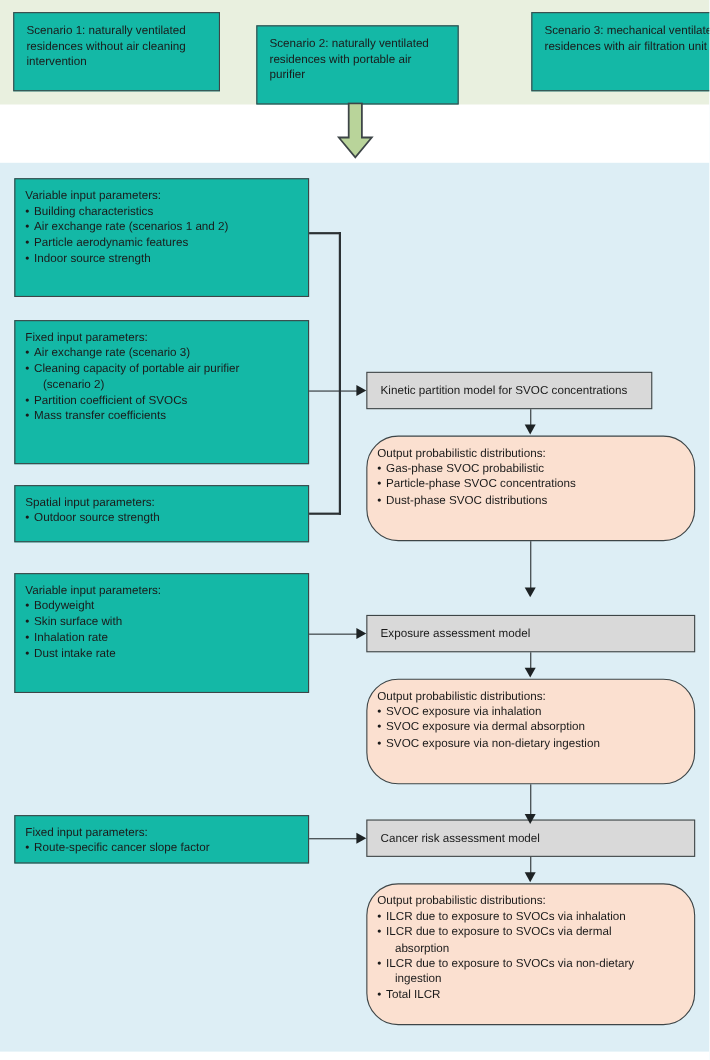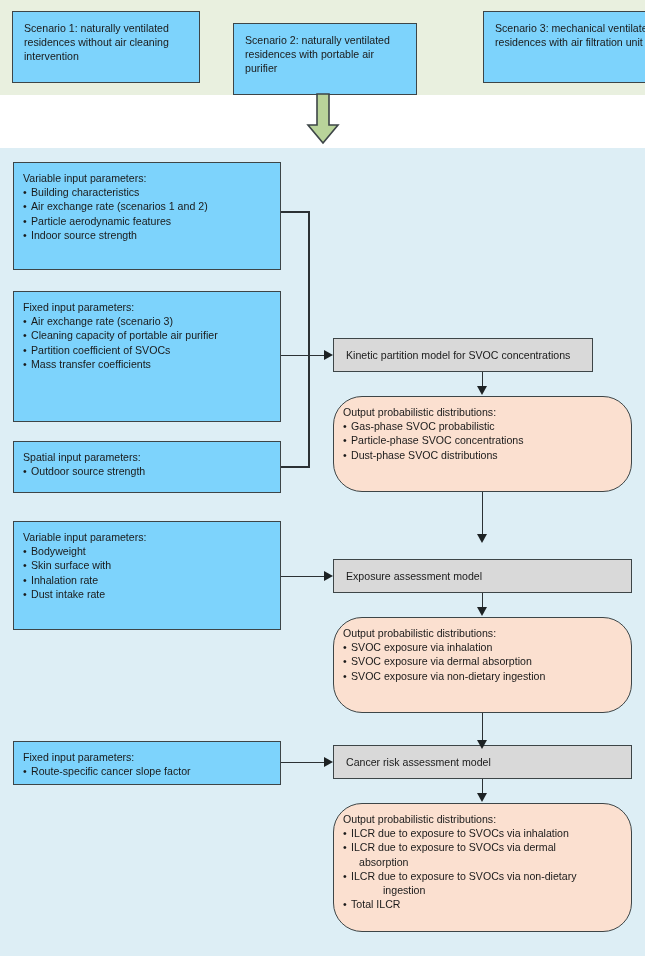--- a/index.html
+++ b/index.html
@@ -32,21 +32,21 @@
     top: 148px;
     height: 808px;
     background: #ddeef5;
   }
 
   
   .box {
     position: absolute;
     box-sizing: border-box;
     border: 1.6px solid #3d4547;
-    background: #7dd3fc;
+    background: #14b8a6;
     font-size: 10.6px;
     line-height: 14.2px;
     color: #1a1a1a;
     padding: 8px 9px 6px 9px;
   }
   .box-scenario {
     padding: 9px 10px 8px 11px;
   }
   .box-grey {
     background: #d9d9d9;
@@ -150,20 +150,21 @@
       <li>Indoor source strength</li>
     </ul>
   </div>
 
   <div class="box" style="left:13px; top:291px; width:268px; height:131px;">
     <span class="box-title">Fixed input parameters:</span>
     <ul class="bullets">
       <li>Air exchange rate (scenario 3)</li>
       <li>
         <span>Cleaning capacity of portable air purifier</span>
+        <span class="ind" style="display:block;">(scenario 2)</span>
       </li>
       <li>Partition coefficient of SVOCs</li>
       <li>Mass transfer coefficients</li>
     </ul>
   </div>
 
   <div class="box" style="left:13px; top:441px; width:268px; height:52px;">
     <span class="box-title">Spatial input parameters:</span>
     <ul class="bullets">
       <li>Outdoor source strength</li>
@@ -220,21 +221,21 @@
   <div class="box box-orange" style="left:333px; top:803px; width:299px; height:129px;">
     <span class="box-title">Output probabilistic distributions:</span>
     <ul class="bullets">
       <li>ILCR due to exposure to SVOCs via inhalation</li>
       <li>
         <span>ILCR due to exposure to SVOCs via dermal</span>
         <span class="ind" style="display:block;">absorption</span>
       </li>
       <li>
         <span>ILCR due to exposure to SVOCs via non-dietary</span>
-        <span class="ind" style="display:block;margin-left:24px;">ingestion</span>
+        <span class="ind" style="display:block;">ingestion</span>
       </li>
       <li>Total ILCR</li>
     </ul>
   </div>
 
   <div class="ln ln-h" style="left:281px; top:211px; width:29px;"></div>
 
   <div class="ln ln-h" style="left:281px; top:466px; width:29px;"></div>
 
   <div class="ln ln-v" style="left:308.4px; top:211px; height:257px;"></div>

